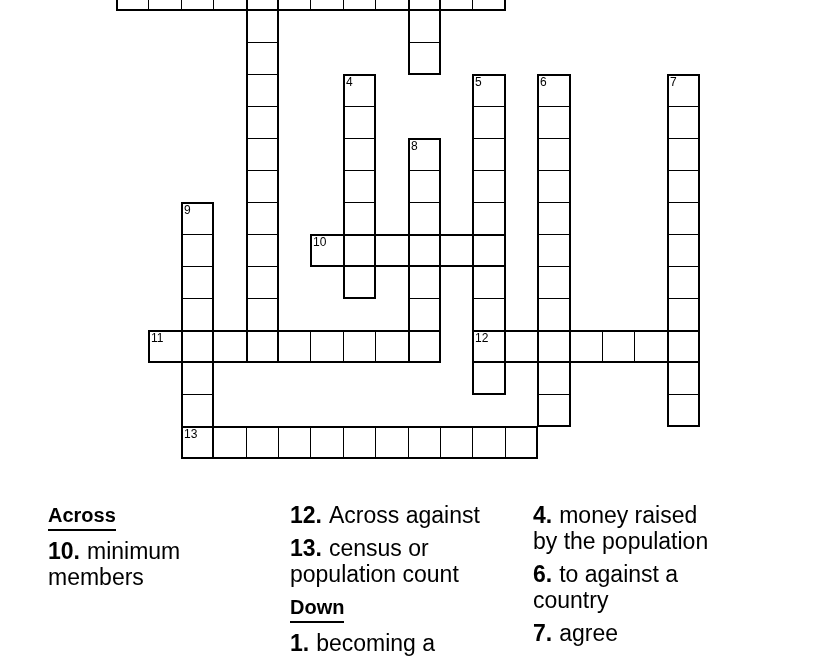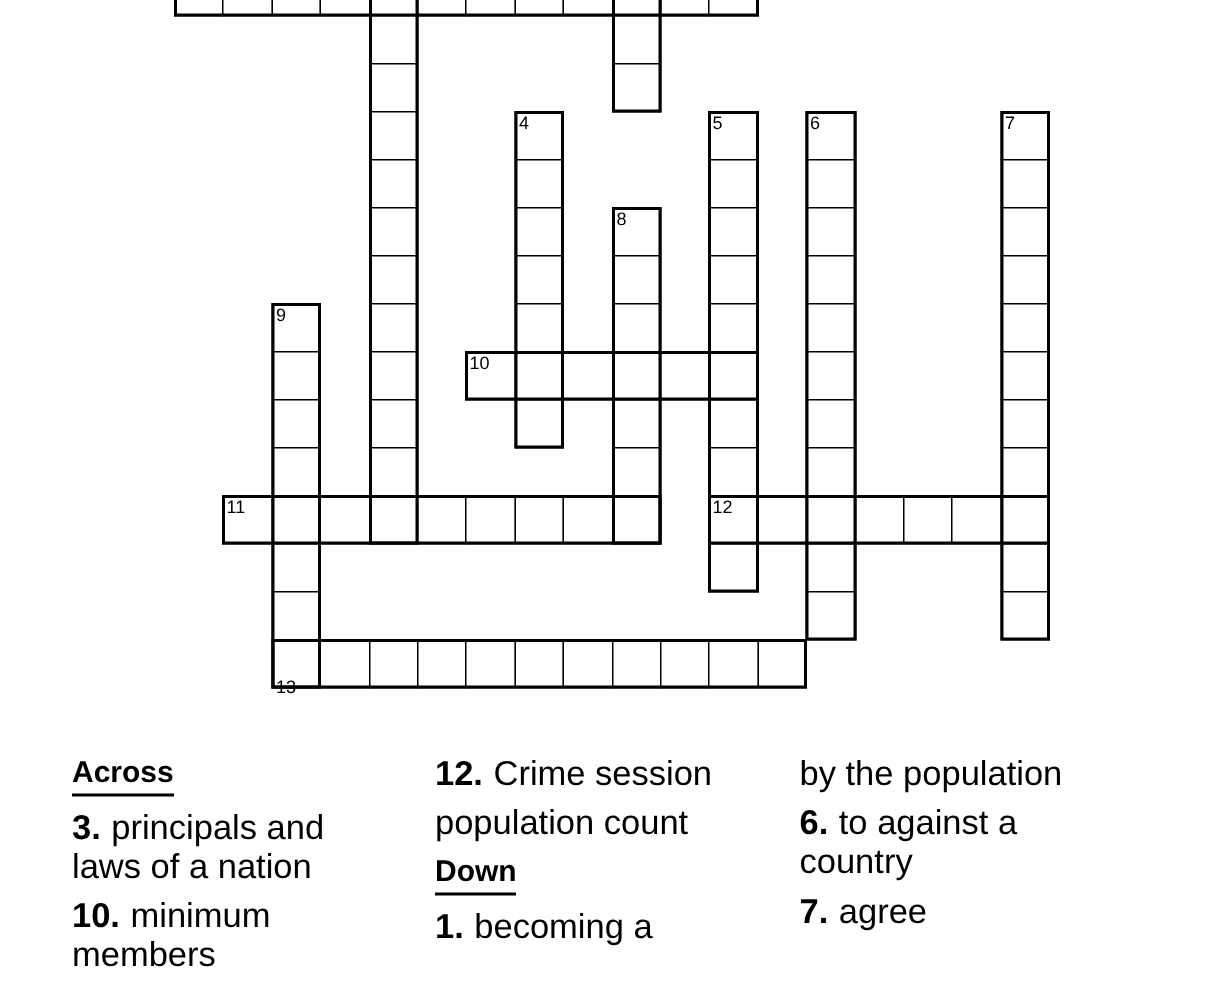--- a/index.html
+++ b/index.html
@@ -167,49 +167,47 @@
     <div class="cell" style="left: 246px; top: 426px; width: 33px; height: 33px;"></div>
     <div class="cell" style="left: 278px; top: 426px; width: 33px; height: 33px;"></div>
     <div class="cell" style="left: 310px; top: 426px; width: 34px; height: 33px;"></div>
     <div class="cell" style="left: 343px; top: 426px; width: 33px; height: 33px;"></div>
     <div class="cell" style="left: 375px; top: 426px; width: 34px; height: 33px;"></div>
     <div class="cell" style="left: 408px; top: 426px; width: 33px; height: 33px;"></div>
     <div class="cell" style="left: 440px; top: 426px; width: 33px; height: 33px;"></div>
     <div class="cell" style="left: 472px; top: 426px; width: 34px; height: 33px;"></div>
     <div class="cell" style="left: 505px; top: 426px; width: 33px; height: 33px;"></div>
     <div class="word-outline" style="left: 181px; top: 426px; width: 357px; height: 33px;"></div>
-    <div class="cell-num" style="left: 184px; top: 428px; margin-top: 24px;">13</div>
+    <div class="cell-num" style="left: 184px; top: 428px;">13</div>
   </div>
 
 <div id="clues">
   <div class="clue-col" id="clue-col-0">
       <div class="clue-header"><span class="hdr-text">Across</span></div>
       <div class="clue">
-        <div class="clue-line"><span class="clue-num">3.</span><span>principals and</span></div>
-        <div class="clue-line"><span>laws of a nation</span></div>
-      </div>
-      <div class="clue">
         <div class="clue-line"><span class="clue-num">10.</span><span>minimum</span></div>
         <div class="clue-line"><span>members</span></div>
       </div>
     </div>
   <div class="clue-col" id="clue-col-1">
       <div class="clue">
-        <div class="clue-line"><span class="clue-num">12.</span><span>Crime session</span></div>
-      </div>
-      <div class="clue">
+        <div class="clue-line"><span class="clue-num">12.</span><span>Across against</span></div>
+      </div>
+      <div class="clue">
+        <div class="clue-line"><span class="clue-num">13.</span><span>census or</span></div>
         <div class="clue-line"><span>population count</span></div>
       </div>
       <div class="clue-header"><span class="hdr-text">Down</span></div>
       <div class="clue">
         <div class="clue-line"><span class="clue-num">1.</span><span>becoming a</span></div>
       </div>
     </div>
   <div class="clue-col" id="clue-col-2">
       <div class="clue">
+        <div class="clue-line"><span class="clue-num">4.</span><span>money raised</span></div>
         <div class="clue-line"><span>by the population</span></div>
       </div>
       <div class="clue">
         <div class="clue-line"><span class="clue-num">6.</span><span>to against a</span></div>
         <div class="clue-line"><span>country</span></div>
       </div>
       <div class="clue">
         <div class="clue-line"><span class="clue-num">7.</span><span>agree</span></div>
       </div>
     </div>

